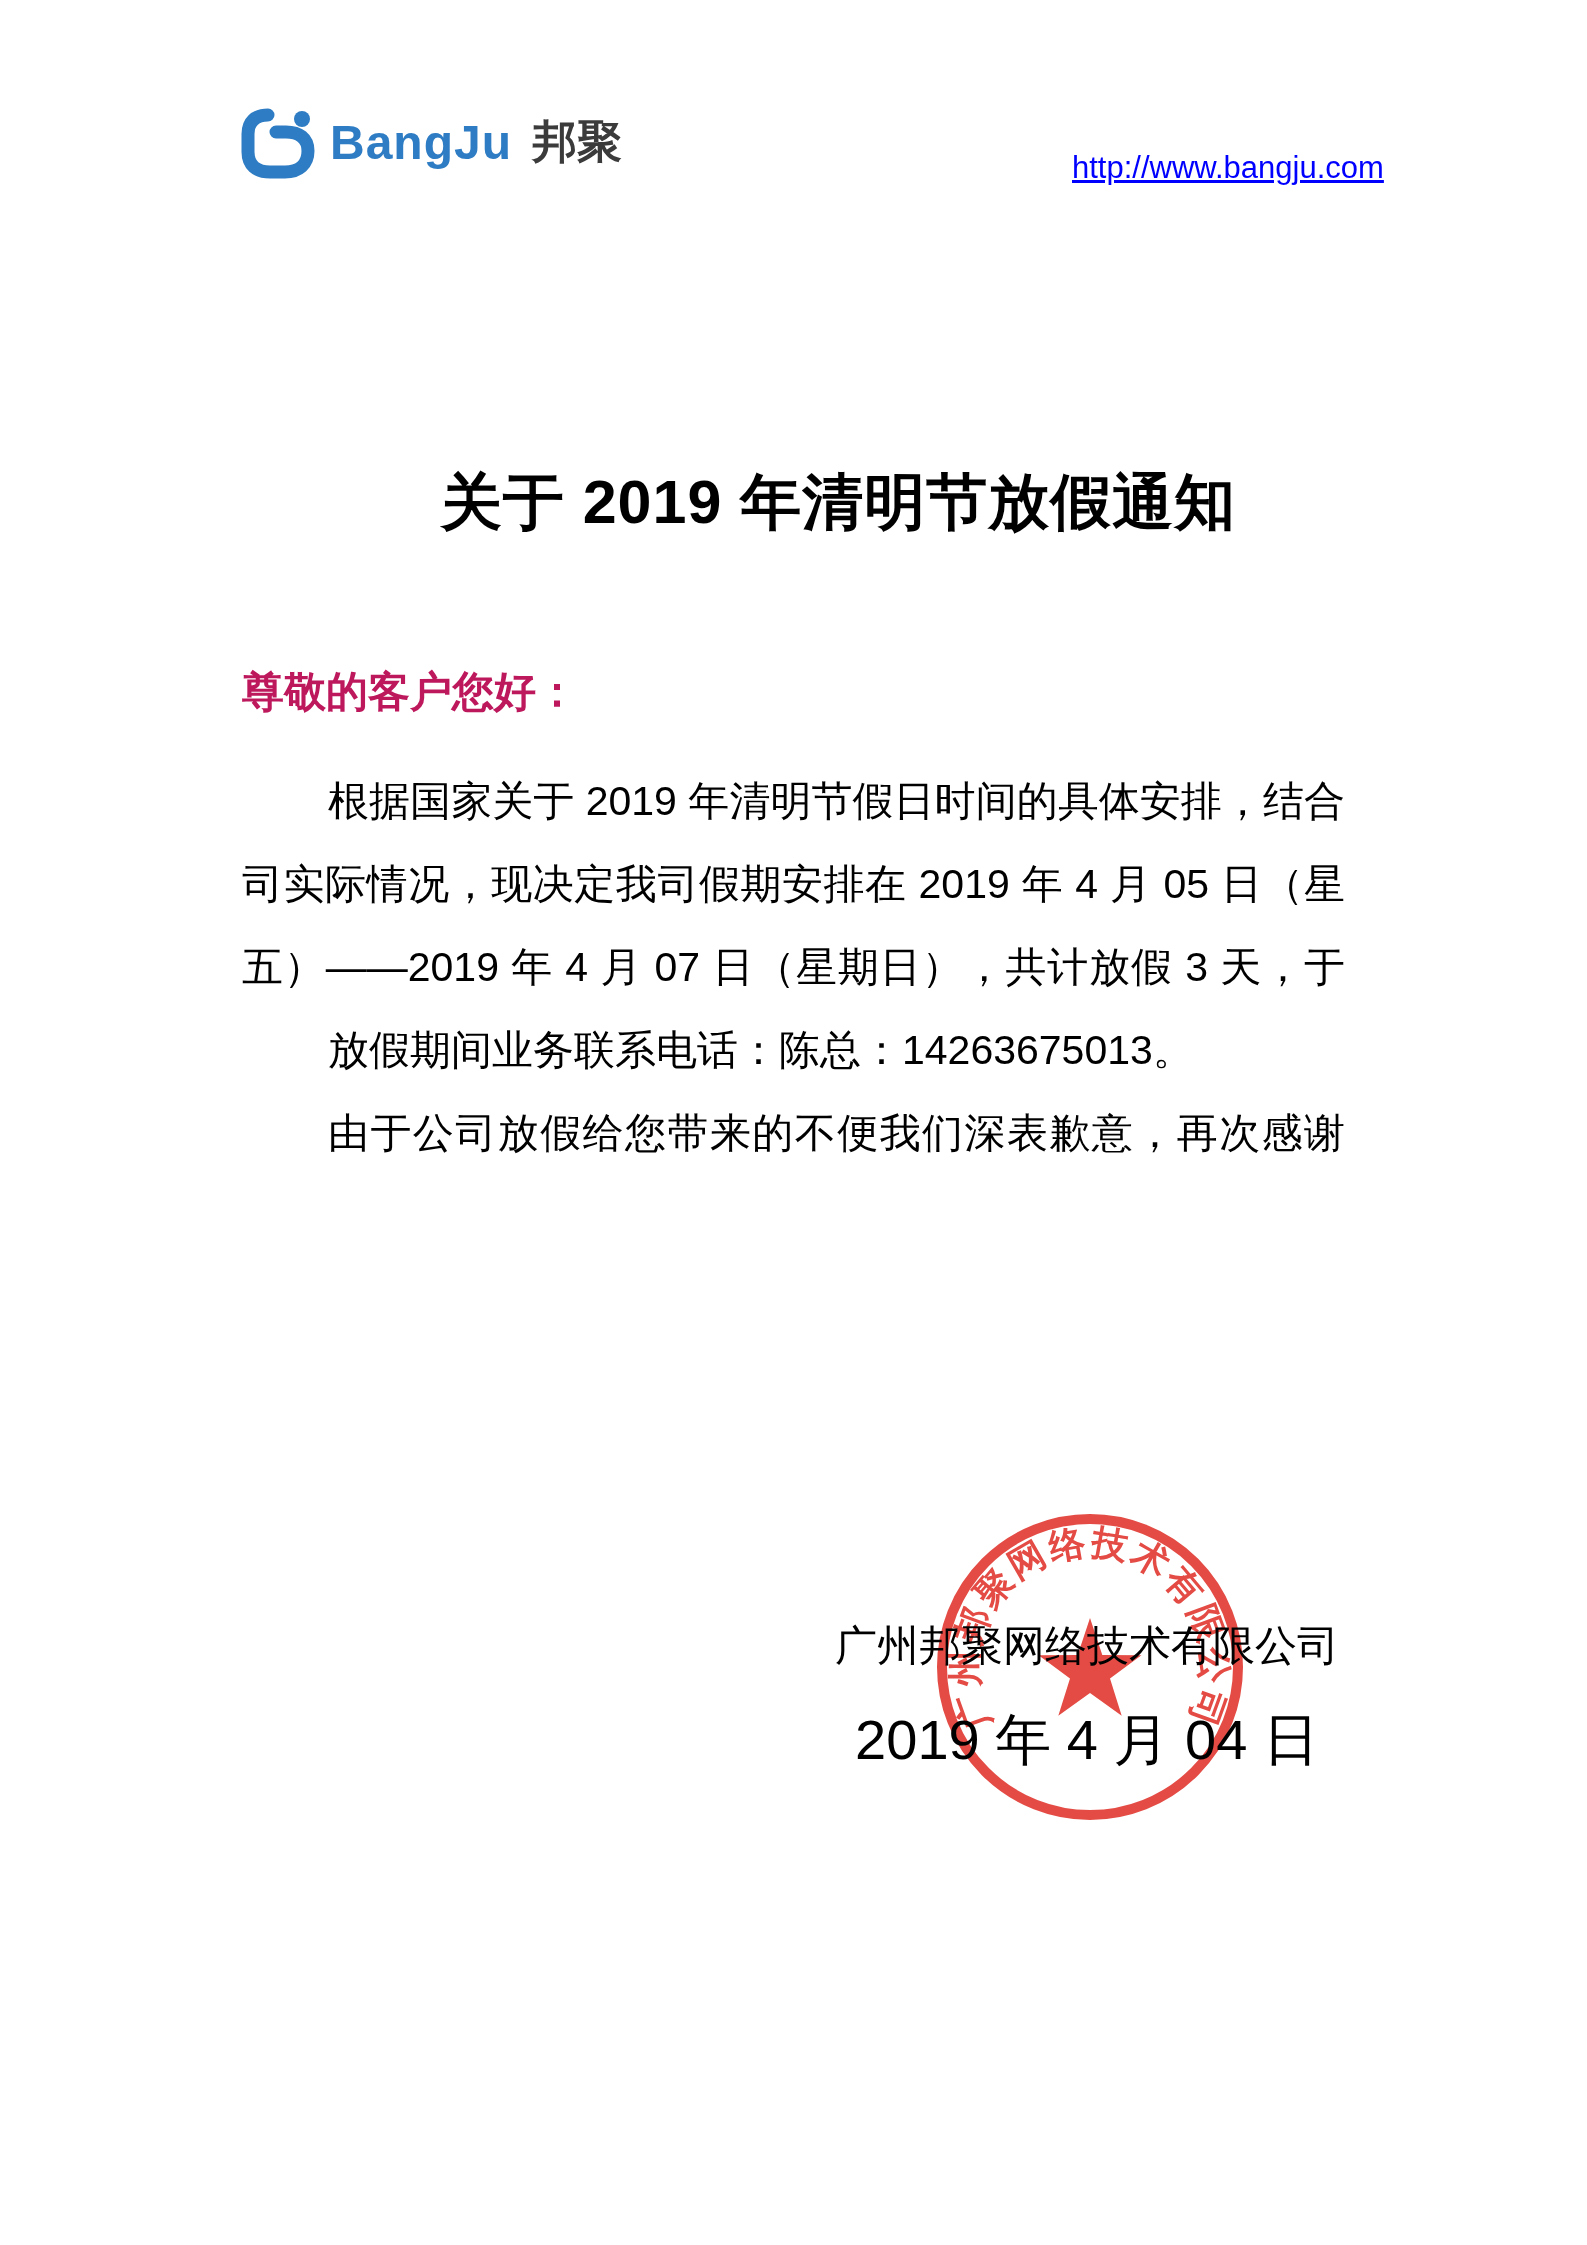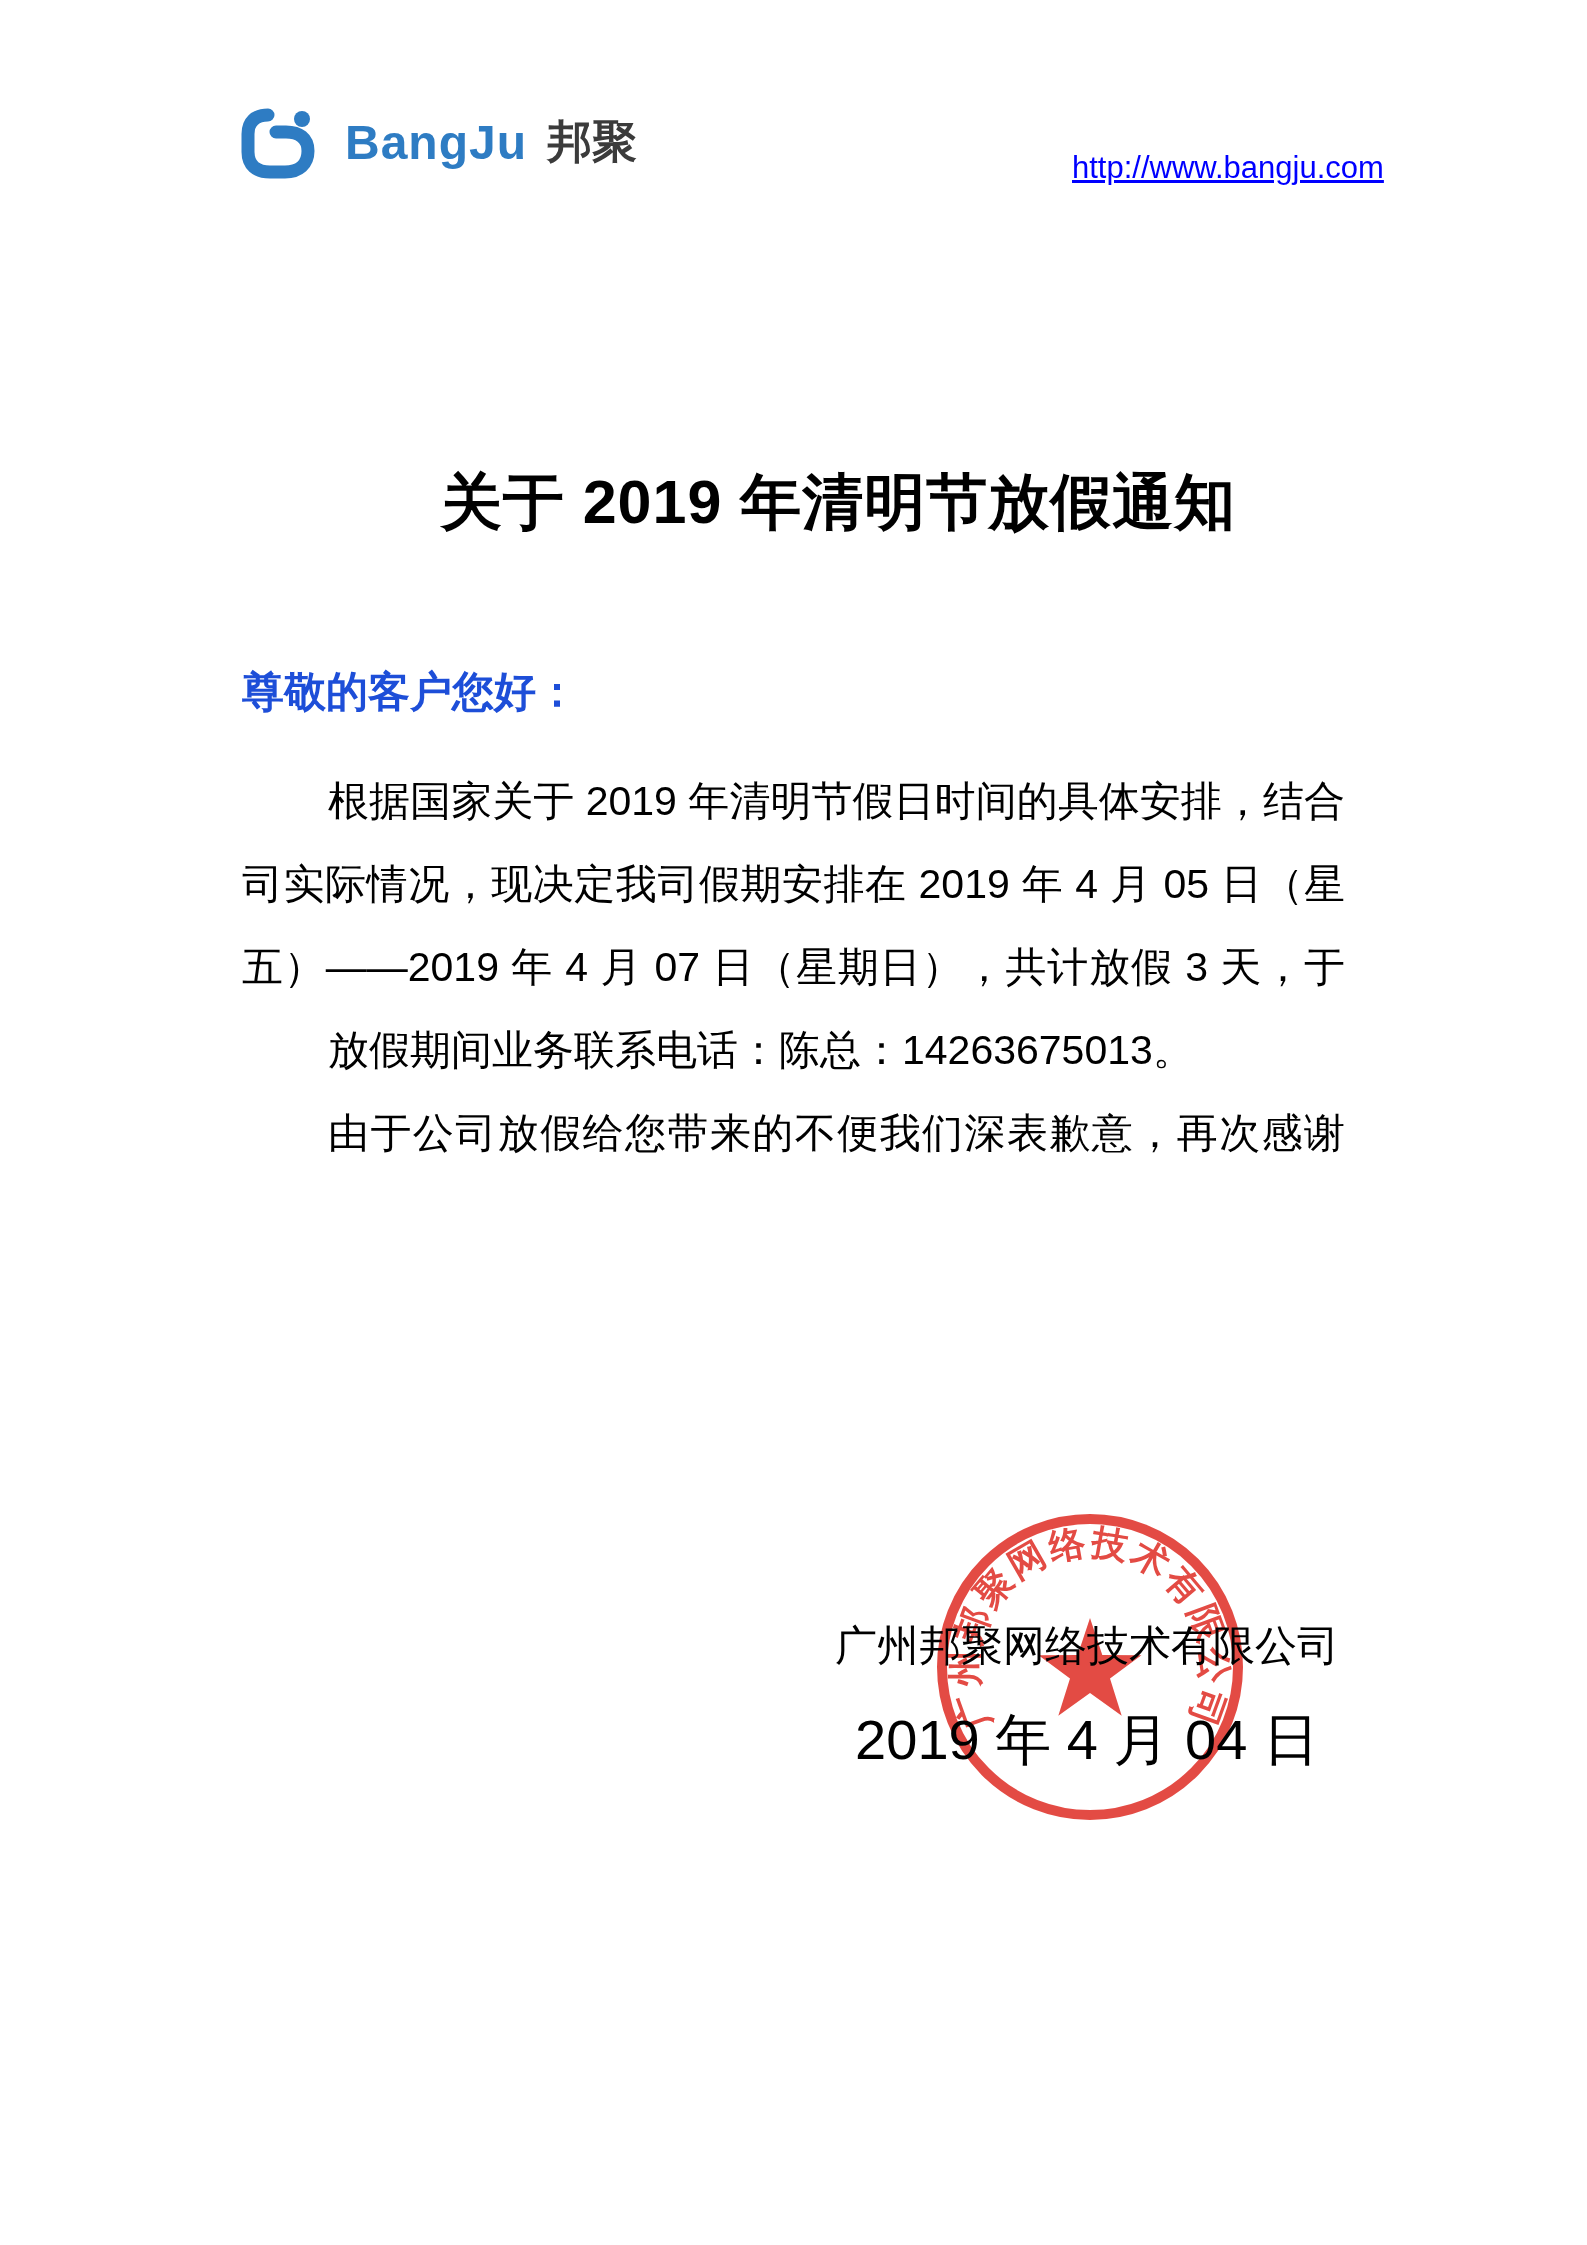--- a/index.html
+++ b/index.html
@@ -20,21 +20,21 @@
     left: 238px;
     top: 104px;
     display: flex;
     align-items: center;
   }
   .logo-icon { display: block; }
   .brand-latin {
     font-size: 48px;
     font-weight: 700;
     letter-spacing: 1px;
-    margin-left: 25px;
+    margin-left: 10px;
   }
   .brand-cjk {
     font-size: 45px;
     font-weight: 700;
     margin-left: 20px;
   }
   .header-url {
     position: absolute;
     left: 1072px;
     top: 150px;
@@ -57,21 +57,21 @@
     margin-left: 45px;
   }
 
   
   .greeting {
     position: absolute;
     top: 664px;
     left: 242px;
     font-size: 42px;
     font-weight: 700;
-    color: #1d4ed8;
+    color: #be185d;
   }
 
   
   .body-lines {
     position: absolute;
     top: 760px;
     left: 242px;
     right: 242px;
     font-size: 41px;
     color: #000000;

